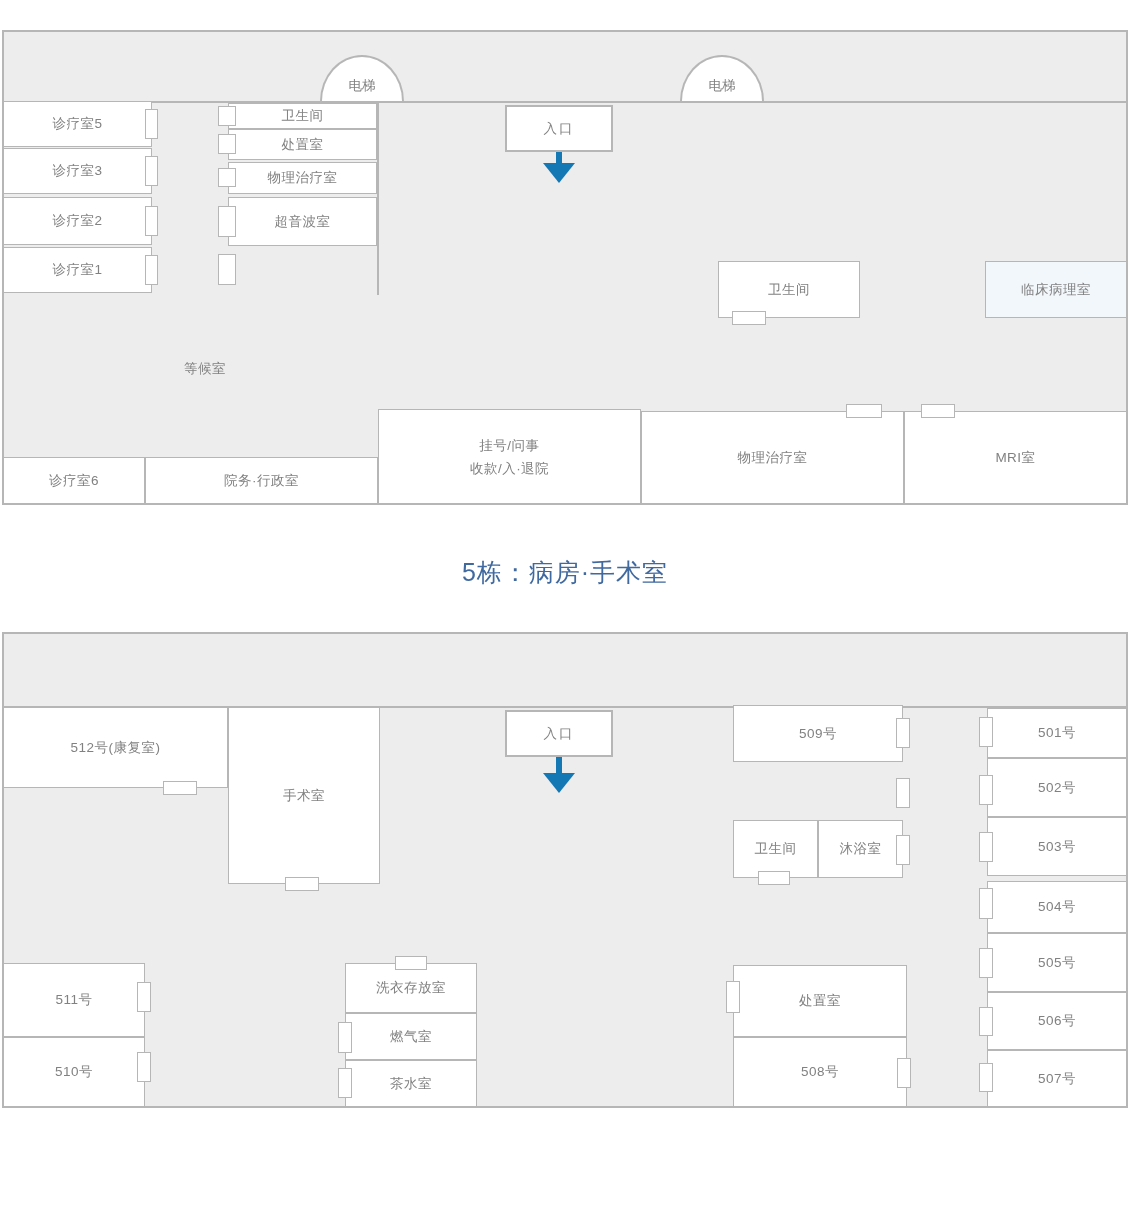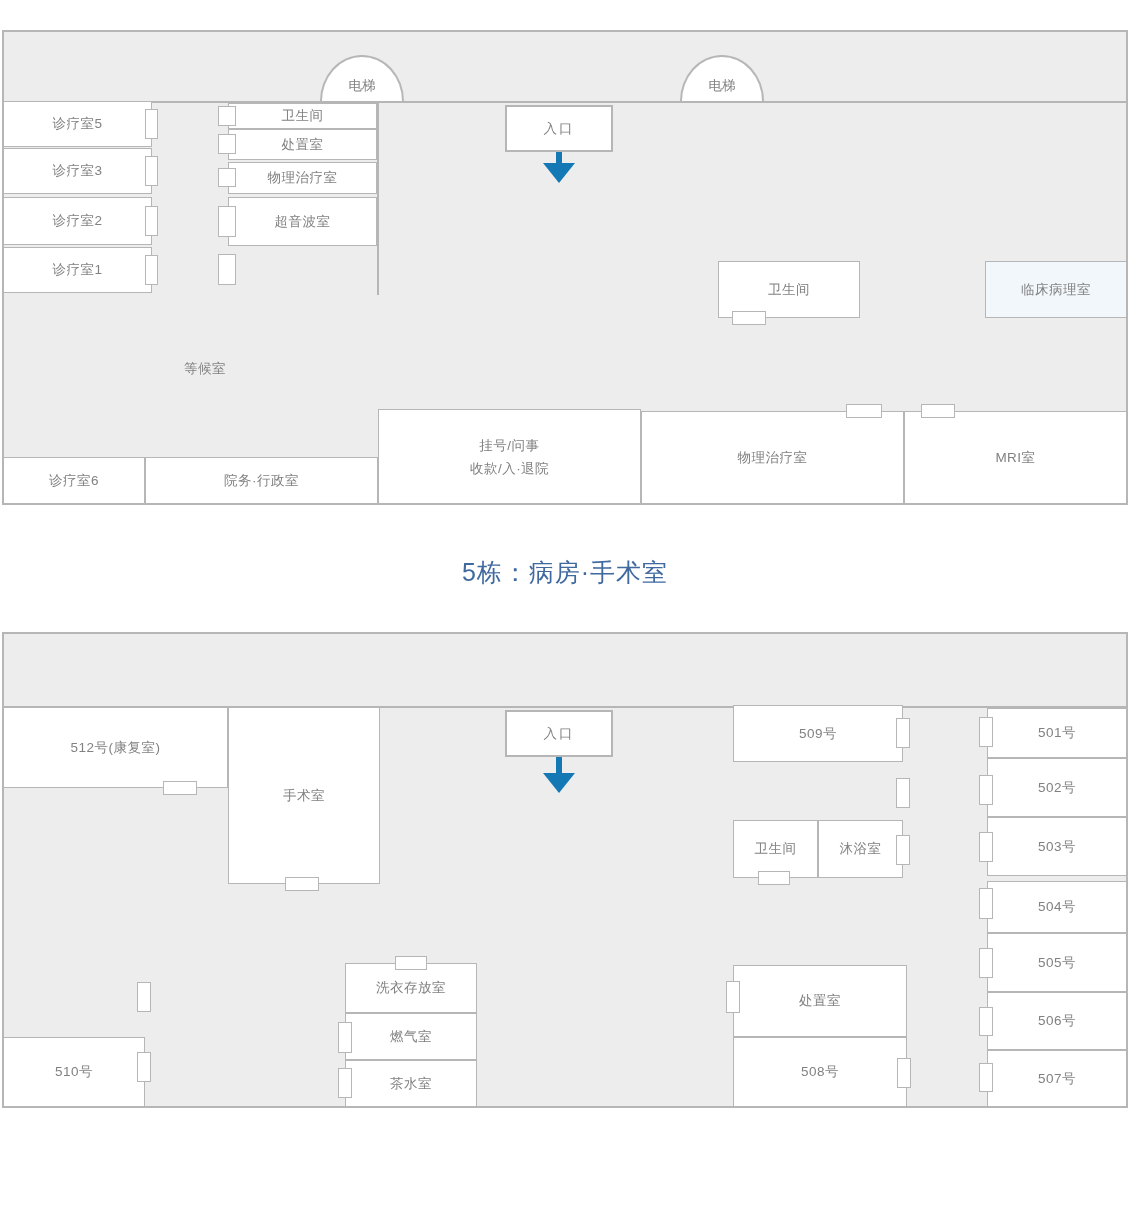--- a/index.html
+++ b/index.html
@@ -149,20 +149,21 @@
   <div class="door" style="left:975px;top:198px;width:14px;height:30px"></div>
   <div class="room fr" style="left:983px;top:247px;width:139px;height:52px">504号</div>
   <div class="door" style="left:975px;top:254px;width:14px;height:31px"></div>
   <div class="room fr" style="left:983px;top:299px;width:139px;height:59px">505号</div>
   <div class="door" style="left:975px;top:314px;width:14px;height:30px"></div>
   <div class="room fr" style="left:983px;top:358px;width:139px;height:58px">506号</div>
   <div class="door" style="left:975px;top:373px;width:14px;height:29px"></div>
   <div class="room fr fb" style="left:983px;top:416px;width:139px;height:56px">507号</div>
   <div class="door" style="left:975px;top:429px;width:14px;height:29px"></div>
 
+  <div class="room fl" style="left:0;top:329px;width:141px;height:74px">511号</div>
   <div class="door" style="left:133px;top:348px;width:14px;height:30px"></div>
   <div class="room fl fb" style="left:0;top:403px;width:141px;height:69px">510号</div>
   <div class="door" style="left:133px;top:418px;width:14px;height:30px"></div>
 
   <div class="room" style="left:341px;top:329px;width:132px;height:50px">洗衣存放室</div>
   <div class="door" style="left:391px;top:322px;width:32px;height:14px"></div>
   <div class="room" style="left:341px;top:379px;width:132px;height:47px">燃气室</div>
   <div class="door" style="left:334px;top:388px;width:14px;height:31px"></div>
   <div class="room fb" style="left:341px;top:426px;width:132px;height:46px">茶水室</div>
   <div class="door" style="left:334px;top:434px;width:14px;height:30px"></div>

